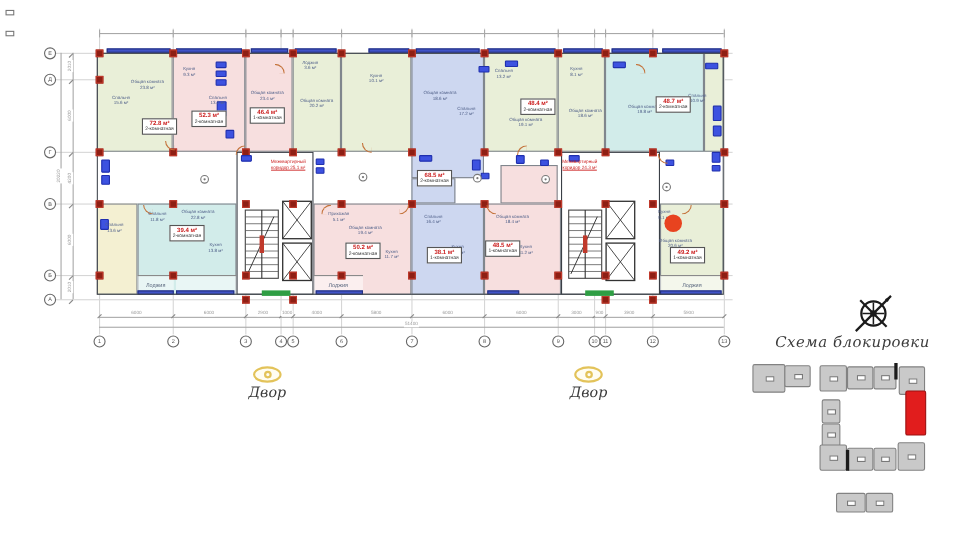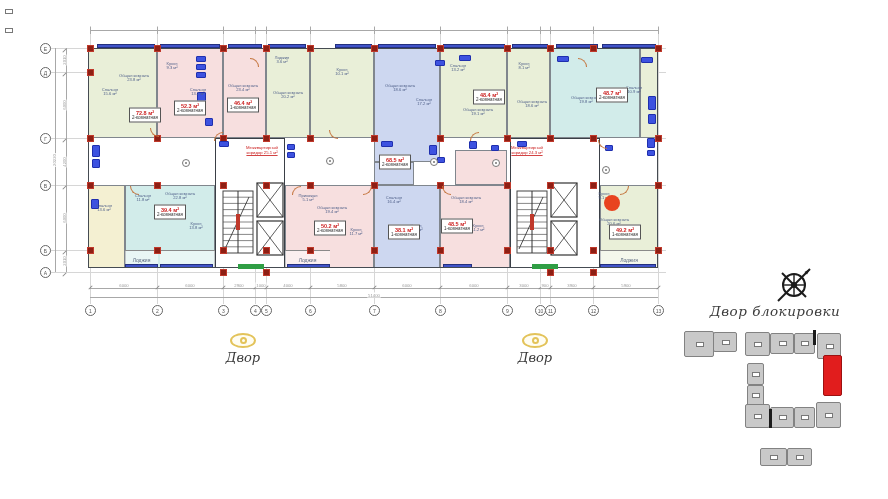--- a/index.html
+++ b/index.html
@@ -507,21 +507,21 @@
   <div>
     <svg id="compass" class="abs" style="left:773px;top:264px" width="42" height="42" viewBox="0 0 42 42">
       <line x1="5" y1="37" x2="37" y2="5" stroke="#1b1b1b" stroke-width="2"></line>
       <line x1="9" y1="9" x2="33" y2="33" stroke="#1b1b1b" stroke-width="2"></line>
       <circle cx="21" cy="21" r="11" fill="none" stroke="#1b1b1b" stroke-width="2"></circle>
       <line x1="21" y1="11" x2="21" y2="31" stroke="#1b1b1b" stroke-width="1.4"></line>
       <line x1="11" y1="21" x2="31" y2="21" stroke="#1b1b1b" stroke-width="1.4"></line>
       <circle cx="21" cy="21" r="3" fill="#1b1b1b"></circle>
       <polygon points="37,5 31.5,8 34,10.5" fill="#1b1b1b"></polygon>
     </svg>
-    <div id="scheme-title">Двор блокировки</div>
+    <div id="scheme-title">Схема блокировки</div>
     <div id="site-blocks">
         <div class="sblock" style="left: 684px; top: 331px; width: 30px; height: 26px; background: rgb(201, 201, 201);">
           <div class="swin" style="left: 10.5px; top: 9.5px; width: 8px; height: 5px;"></div>
         </div>
         <div class="sblock" style="left: 713px; top: 332px; width: 24px; height: 20px; background: rgb(201, 201, 201);">
           <div class="swin" style="left: 7.5px; top: 6.5px; width: 8px; height: 5px;"></div>
         </div>
         <div class="sblock" style="left: 745px; top: 332px; width: 25px; height: 24px; background: rgb(201, 201, 201);">
           <div class="swin" style="left: 8px; top: 8.5px; width: 8px; height: 5px;"></div>
         </div>

